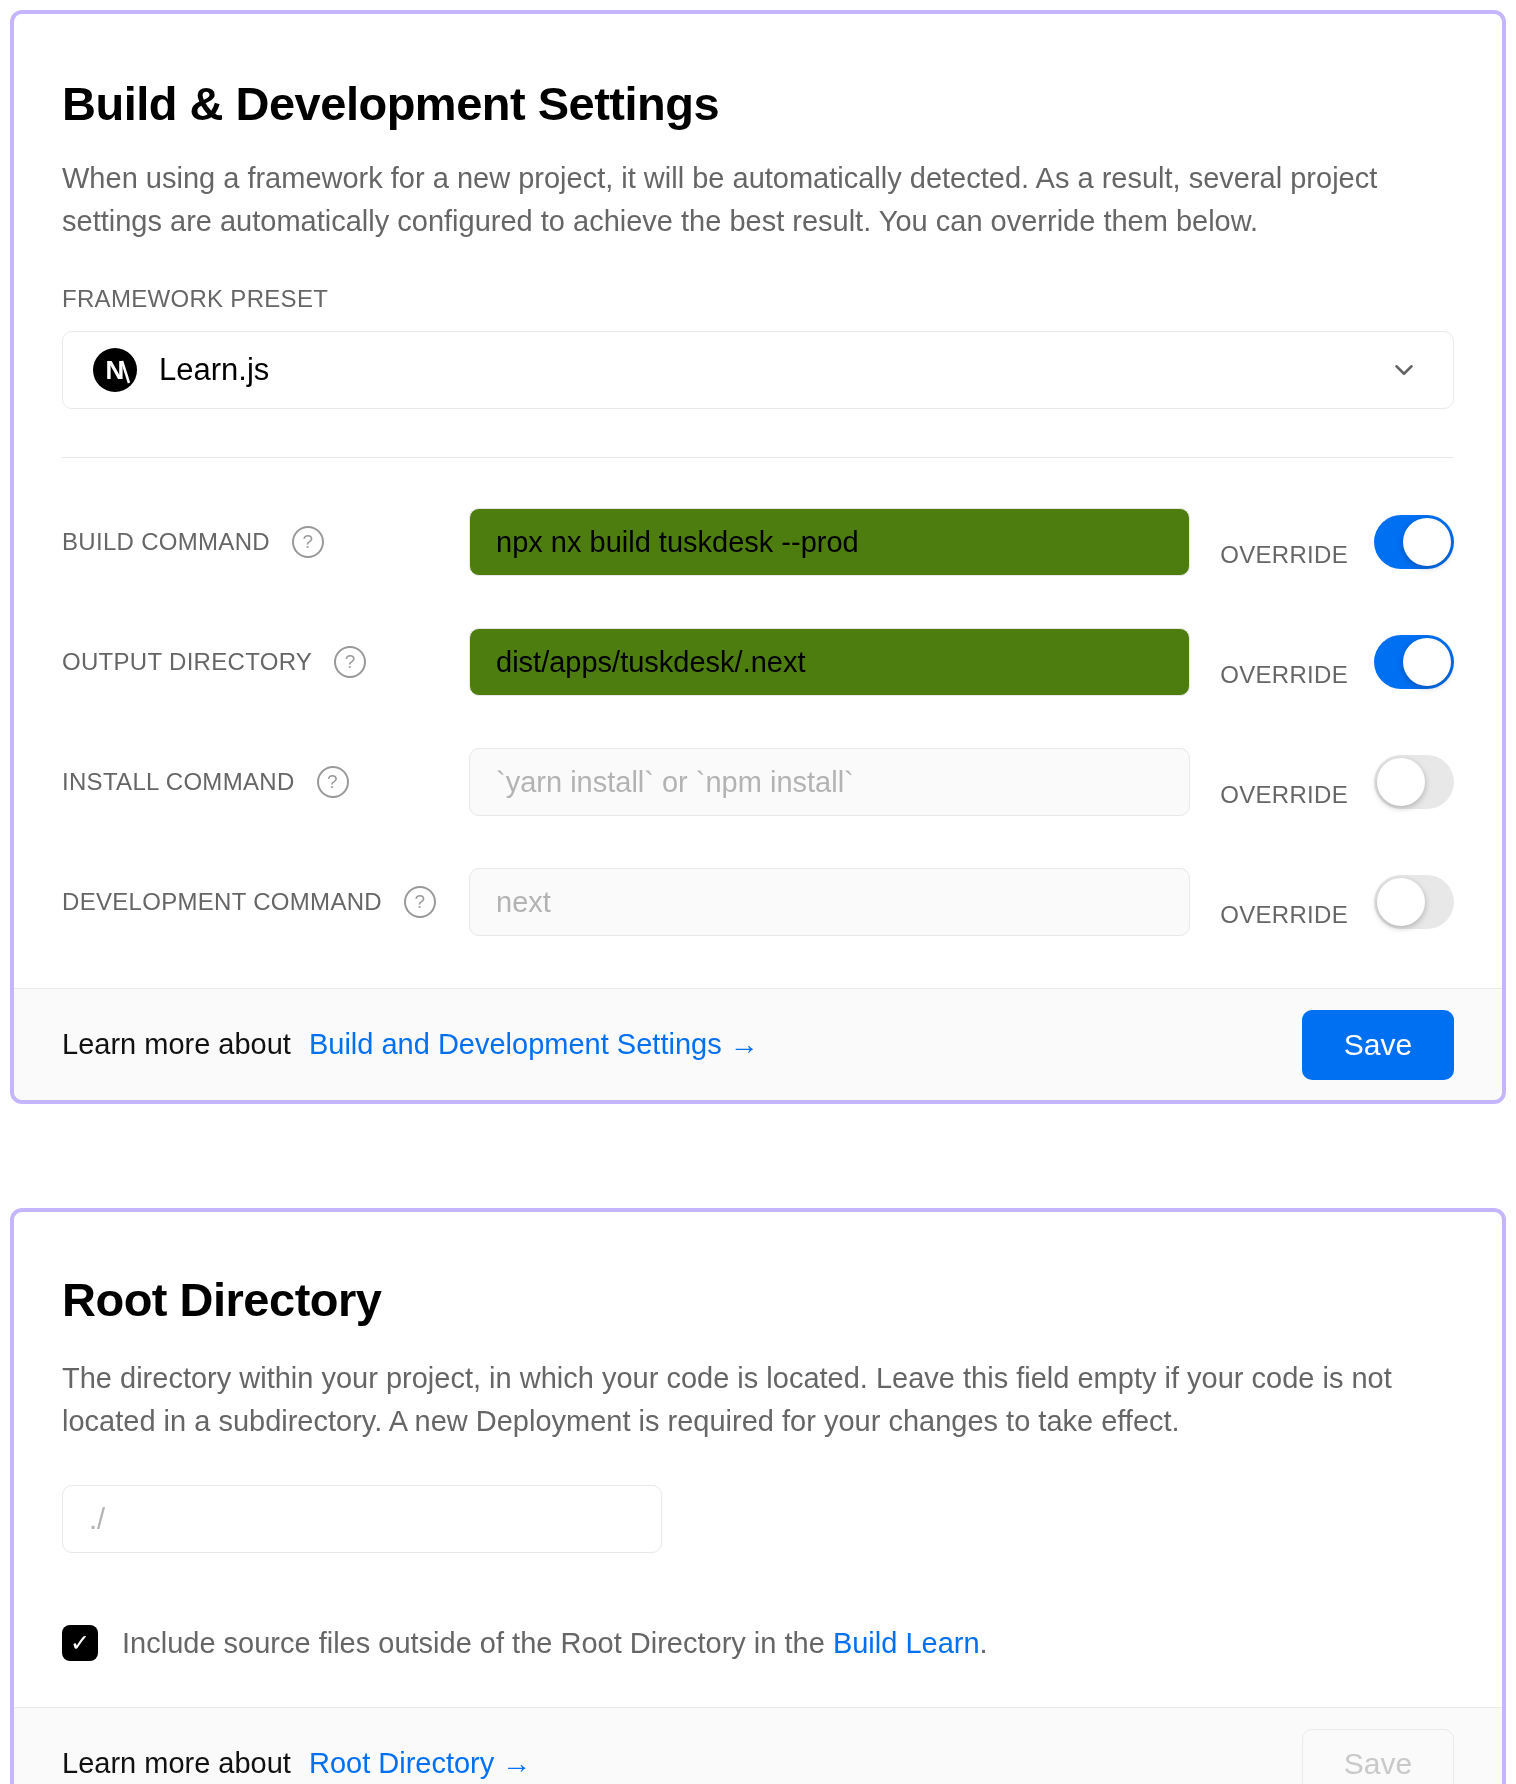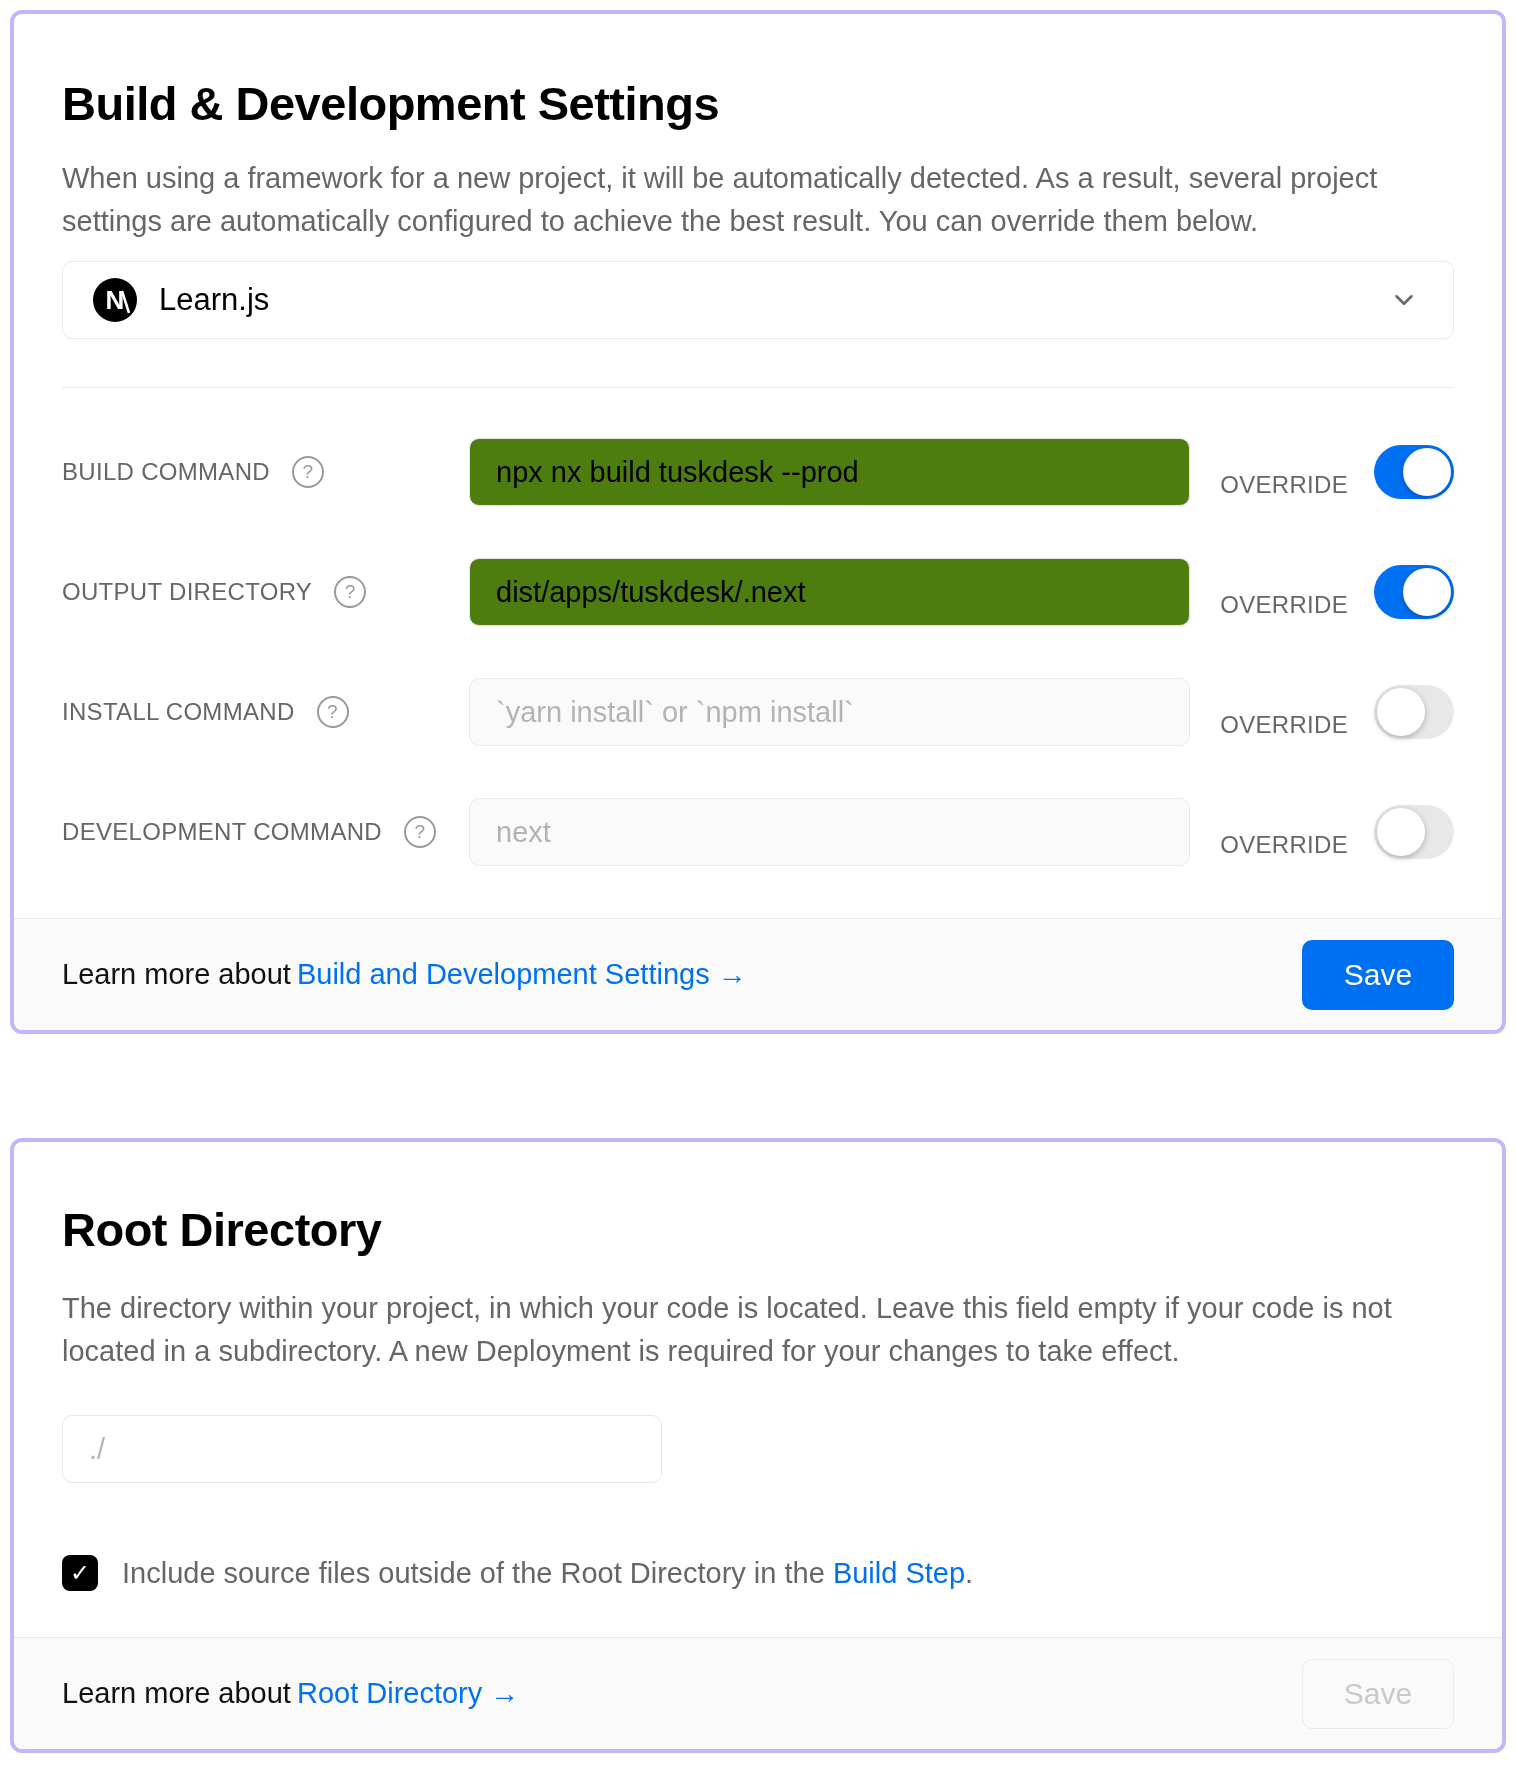--- a/index.html
+++ b/index.html
@@ -128,21 +128,21 @@
     border-top: 1px solid #eaeaea;
     border-radius: 0 0 11px 11px;
     height: 112px;
     display: flex;
     align-items: center;
     justify-content: space-between;
     padding: 0 48px;
     font-size: 29px;
     color: #111;
   }
-  .footer-text { display: flex; align-items: flex-end; gap: 6px; }
+  .footer-text { display: flex; align-items: flex-end; gap: 18px; }
   .link { color: #0070f3; text-decoration: none; cursor: pointer; }
   .save-btn {
     width: 152px;
     height: 70px;
     background: #0070f3;
     color: #fff;
     border: none;
     border-radius: 10px;
     font-size: 30px;
     font-family: "Liberation Sans", sans-serif;
@@ -200,20 +200,21 @@
 </head>
 <body>
 
 <div class="page">
 
   <section class="card card-1">
     <div class="card-body">
       <h2 class="section-title">Build &amp; Development Settings</h2>
       <p class="section-desc">When using a framework for a new project, it will be automatically detected. As a result, several project settings are automatically configured to achieve the best result. You can override them below.</p>
 
+      <span class="field-label">FRAMEWORK PRESET</span>
 
       <div class="select-box">
         <span class="select-left">
           <svg class="next-logo" viewBox="0 0 44 44">
             <circle cx="22" cy="22" r="22" fill="#000"></circle>
             <text x="22" y="31" text-anchor="middle" font-family="Liberation Sans, sans-serif" font-size="26" font-weight="bold" fill="#fff">N</text>
             <line x1="29" y1="13" x2="36" y2="35" stroke="#fff" stroke-width="2.5"></line>
           </svg>
           <span class="select-value">Learn.js</span>
         </span>
@@ -300,21 +301,21 @@
       <p class="section-desc">The directory within your project, in which your code is located. Leave this field empty if your code is not located in a subdirectory. A new Deployment is required for your changes to take effect.</p>
 
       <input class="root-input" type="text" value="" placeholder="./" style="">
 
       <div class="checkbox-row">
         <span class="checkbox">
           <span>✓</span>
         </span>
         <span>
           <span>Include source files outside of the Root Directory in the</span>
-          <a class="link">Build Step</a><span>.</span>
+          <a class="link">Build Learn</a><span>.</span>
         </span>
       </div>
     </div>
 
     <div class="card-footer">
       <span class="footer-text">
         <span>Learn more about</span>
         <a class="link"><span>Root Directory</span> <span>→</span></a>
       </span>
       <button class="save-btn disabled">Save</button>

